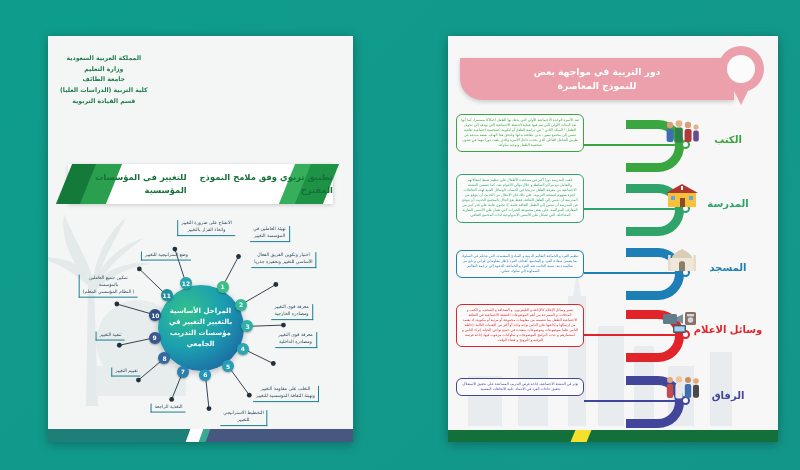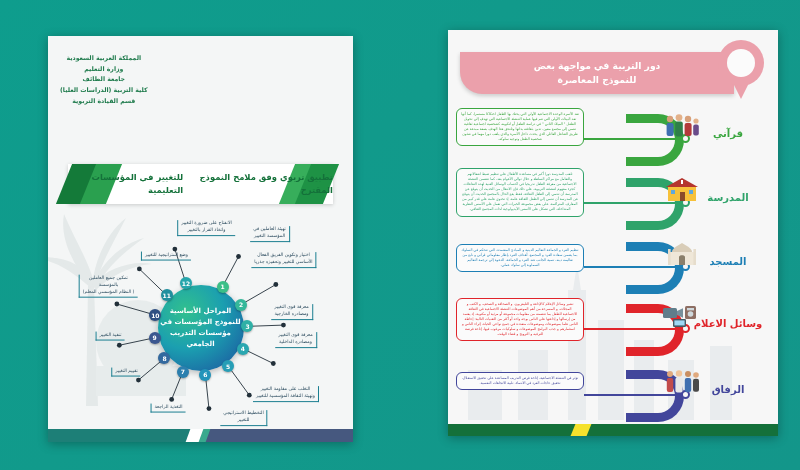--- a/index.html
+++ b/index.html
@@ -116,21 +116,21 @@
     position:absolute; left:46%; top:0; bottom:0; width:14px;
     background:#ffffff; transform:skewX(-20deg);
   }
   .pl-footbar .fb-slash2 {
     position:absolute; left:50%; top:0; bottom:0; width:7px;
     background:#3aa98e; transform:skewX(-20deg);
   }
 
   
   #poster-right {
-    position:absolute; left:448px; top:30px;
+    position:absolute; left:448px; top:36px;
     width:330px; height:406px;
     background:#f7f7f7;
     box-shadow:0 2px 10px rgba(0,0,0,.30);
     overflow:hidden; direction:rtl;
   }
   #poster-right .pr-skyline {
     position:absolute; left:0; right:0; bottom:16px; height:170px;
     opacity:.22; pointer-events:none;
   }
   .pr-header { position:absolute; top:12px; right:8px; left:8px; height:58px; }
@@ -230,21 +230,21 @@
     </div>
 
     <div class="pl-title-band">
       <div class="band-shape"></div>
       <div class="band-chev c1"></div>
       <div class="band-chev c2"></div>
       <div class="band-chev c3"></div>
       <div class="band-chev c4"></div>
       <div class="band-text">
         <span>تطبيق تربوي وفق ملامح النموذج المقترح</span>
-        <span>للتغيير في المؤسسات التعليمية</span>
+        <span>للتغيير في المؤسسات المؤسسية</span>
       </div>
     </div>
 
     <div class="pl-diagram">
       <svg id="spokes" width="305" height="230" style="position:absolute;left:0;top:0;">
           <line x1="174.56516345093686" y1="74.50146313563044" x2="190.52719658565715" y2="44.48124497842693" stroke="#22303a" stroke-width="0.9"></line>
           <circle cx="190.52719658565715" cy="44.48124497842693" r="2.4" fill="#22303a"></circle>
           <line x1="193.20319397786864" y1="92.5" x2="227.84421012924616" y2="72.5" stroke="#22303a" stroke-width="0.9"></line>
           <circle cx="227.84421012924616" cy="72.5" r="2.4" fill="#22303a"></circle>
           <line x1="199.4713688698975" y1="114.35972365498246" x2="235.44943864258494" y2="113.10334177369242" stroke="#22303a" stroke-width="0.9"></line>
@@ -264,21 +264,21 @@
           <line x1="107.32070029089901" y1="103.04504427660105" x2="68.87023245336626" y2="92.01955004392109" stroke="#22303a" stroke-width="0.9"></line>
           <circle cx="68.87023245336626" cy="92.01955004392109" r="2.4" fill="#22303a"></circle>
           <line x1="118.69102938408341" y1="83.35105658842713" x2="91.35611697121466" y2="56.95403851098522" stroke="#22303a" stroke-width="0.9"></line>
           <circle cx="91.35611697121466" cy="56.95403851098522" r="2.4" fill="#22303a"></circle>
           <line x1="137.97620126437747" y1="71.30034373412778" x2="126.85158946687935" y2="37.06230914750226" stroke="#22303a" stroke-width="0.9"></line>
           <circle cx="126.85158946687935" cy="37.06230914750226" r="2.4" fill="#22303a"></circle>
         </svg>
       <div class="hub">
         <div class="hub-text">
           <div>المراحل الأساسية</div>
-          <div>للنموذج المؤسسات في</div>
+          <div>بالتغيير التغيير في</div>
           <div>مؤسسات التدريب</div>
           <div>الجامعي</div>
         </div>
       </div>
       <div id="nodes-host">
           <div class="node" style="left: 174.565px; top: 74.5015px; background: rgb(59, 191, 135);">1</div>
           <div class="node" style="left: 193.203px; top: 92.5px; background: rgb(53, 184, 154);">2</div>
           <div class="node" style="left: 199.471px; top: 114.36px; background: rgb(47, 176, 166);">3</div>
           <div class="node" style="left: 194.743px; top: 136.603px; background: rgb(42, 167, 176);">4</div>
           <div class="node" style="left: 180.126px; top: 154.024px; background: rgb(38, 158, 182);">5</div>
@@ -371,21 +371,21 @@
         <div class="pin-circle"></div>
         <div class="pin-inner"></div>
       </div>
     </div>
 
     <div id="rows-host">
         <div class="row" style="top: 78px;">
           <div class="bracket" style="border-color: rgb(58, 166, 63);"></div>
           <div class="dot" style="border-color: rgb(58, 166, 63);"></div>
           <div class="connector" style="background: rgb(58, 166, 63); left: 130px; right: 92px;"></div>
-          <div class="label" style="color: rgb(58, 166, 63);">قرآني</div>
+          <div class="label" style="color: rgb(58, 166, 63);">الكتب</div>
           <div class="icon"><svg viewBox="0 0 40 26">
               <g>
                 <circle cx="8" cy="7" r="3.2" fill="#d8a07a"></circle>
                 <rect x="4.6" y="11" width="7" height="13" rx="2" fill="#3f6fb0"></rect>
                 <circle cx="17" cy="5.6" r="3.4" fill="#e3b189"></circle>
                 <rect x="13.2" y="9.6" width="7.6" height="15" rx="2" fill="#2f7f49"></rect>
                 <circle cx="26" cy="7" r="3.2" fill="#d8a07a"></circle>
                 <rect x="22.6" y="11" width="7" height="13" rx="2" fill="#b33a3a"></rect>
                 <circle cx="34" cy="9" r="2.6" fill="#e3b189"></circle>
                 <rect x="31.2" y="12.4" width="5.6" height="11" rx="2" fill="#6a4b8a"></rect>

